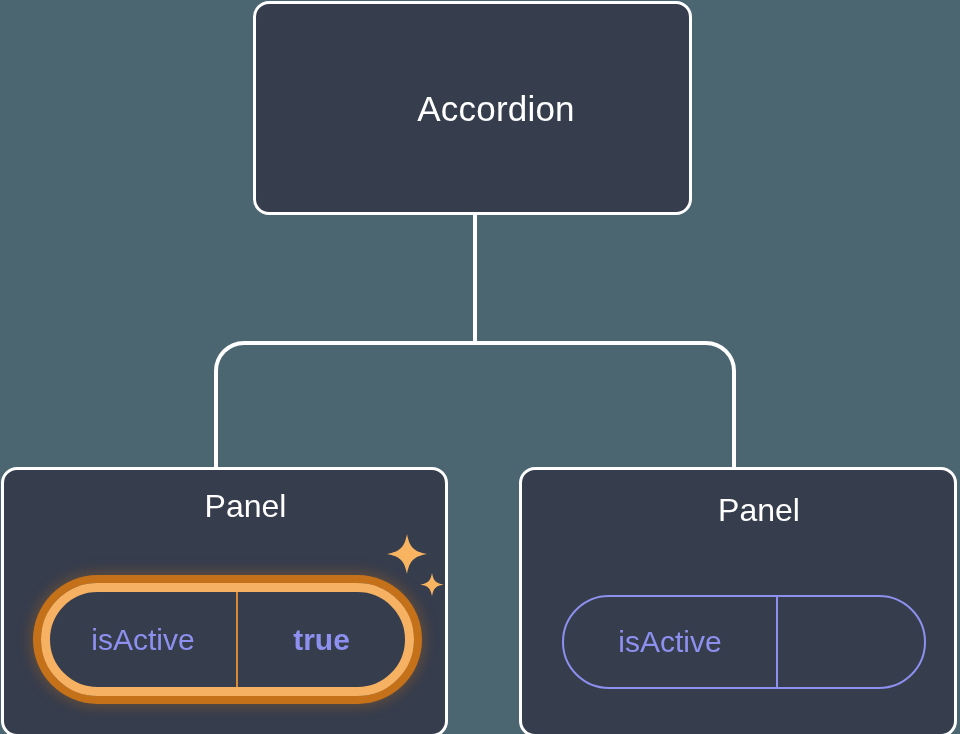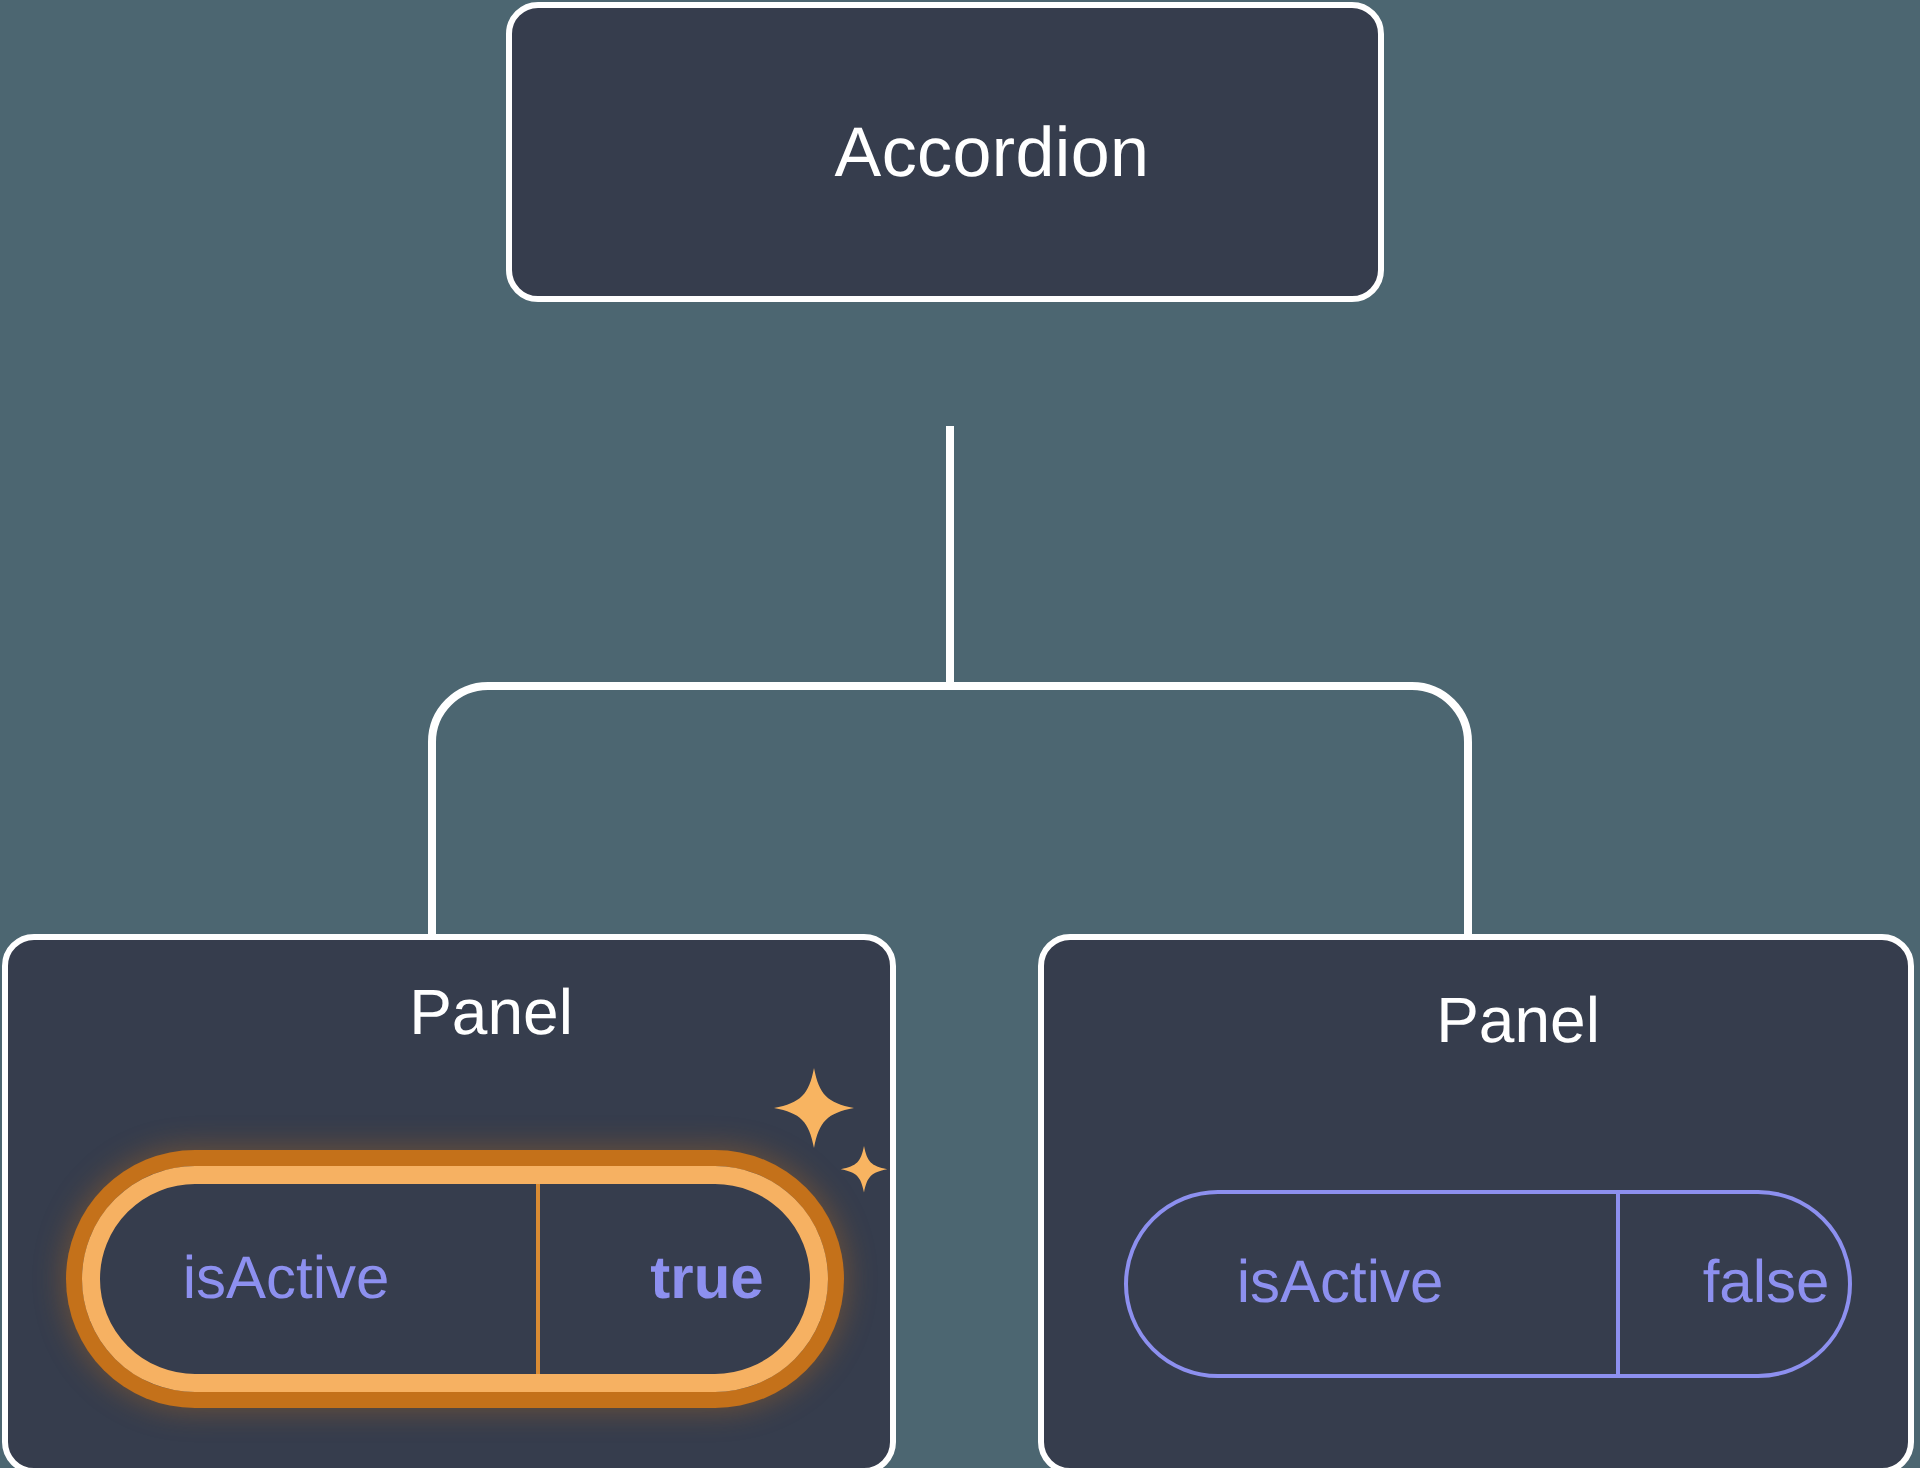--- a/index.html
+++ b/index.html
@@ -41,21 +41,21 @@
     position: absolute;
     background: #363d4d;
     border: 3px solid #ffffff;
     border-radius: 16px;
     box-sizing: border-box;
   }
   .node-root {
     left: 253px;
     top: 1px;
     width: 439px;
-    height: 150px;
+    height: 214px;
     display: flex;
     align-items: center;
     justify-content: center;
     padding-left: 47px;
   }
   .node-title-root {
     color: #ffffff;
     font-size: 35px;
     font-weight: 400;
     letter-spacing: 0.2px;
@@ -90,21 +90,20 @@
   .node-panel-left .node-title-panel { top: 19px; }
   .node-panel-right .node-title-panel { top: 23px; }
 
   
   .pill {
     position: absolute;
     box-sizing: border-box;
     display: flex;
     align-items: stretch;
     border-radius: 999px;
-    gap: 32px;
   }
 
   
   .pill-plain {
     border: 2px solid #8d90ef;
     background: transparent;
   }
   .pill-plain .pill-cell {
     color: #8d90ef;
     font-size: 30px;
@@ -207,17 +206,16 @@
     <path fill="#f8b461" d="M24 2 C26.6 15.4 30.6 19.4 44 22 C30.6 24.6 26.6 28.6 24 42 C21.4 28.6 17.4 24.6 4 22 C17.4 19.4 21.4 15.4 24 2 Z"></path>
     <path fill="#f8b461" d="M49 41 C50.6 49 52.6 51 60.6 52.6 C52.6 54.2 50.6 56.2 49 64.2 C47.4 56.2 45.4 54.2 37.4 52.6 C45.4 51 47.4 49 49 41 Z"></path>
   </svg>
 
   <div class="node node-panel node-panel-right">
     <div class="node-title-panel">Panel</div>
 
     <div class="pill pill-plain pill-right">
       <span class="pill-cell is-key">isActive</span>
       <span class="pill-divider"></span>
-      <span class="pill-cell is-value">false</span>
     </div>
   </div>
 
 </div>
 
 </body></html>

